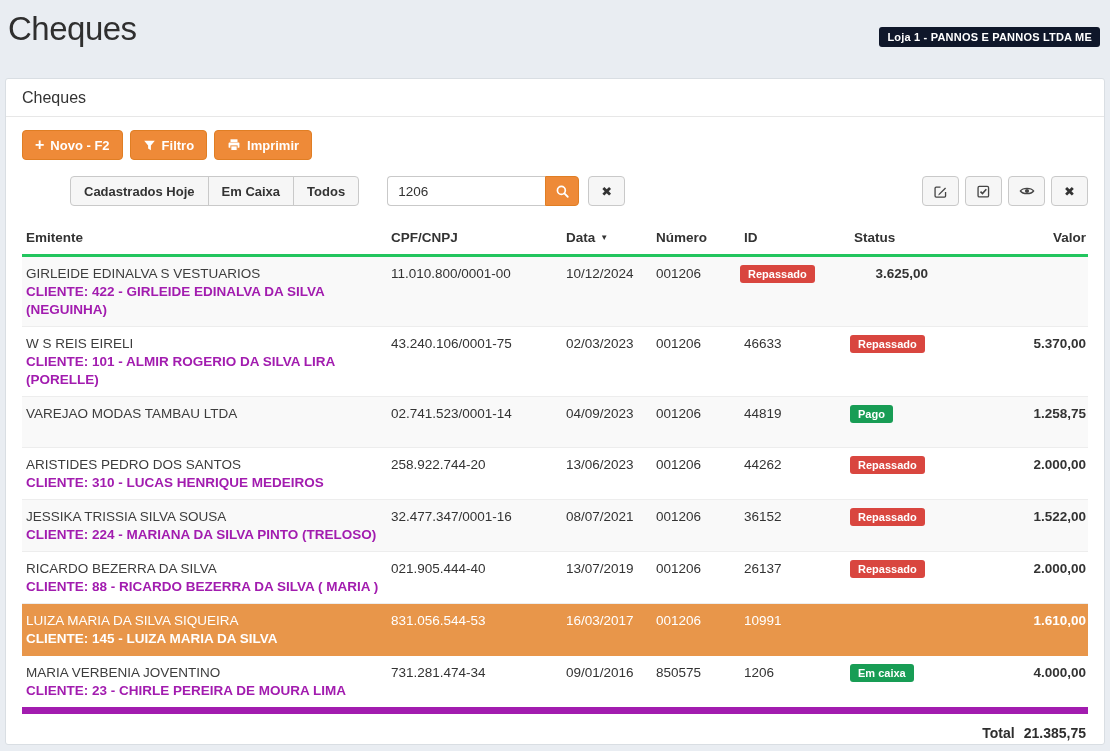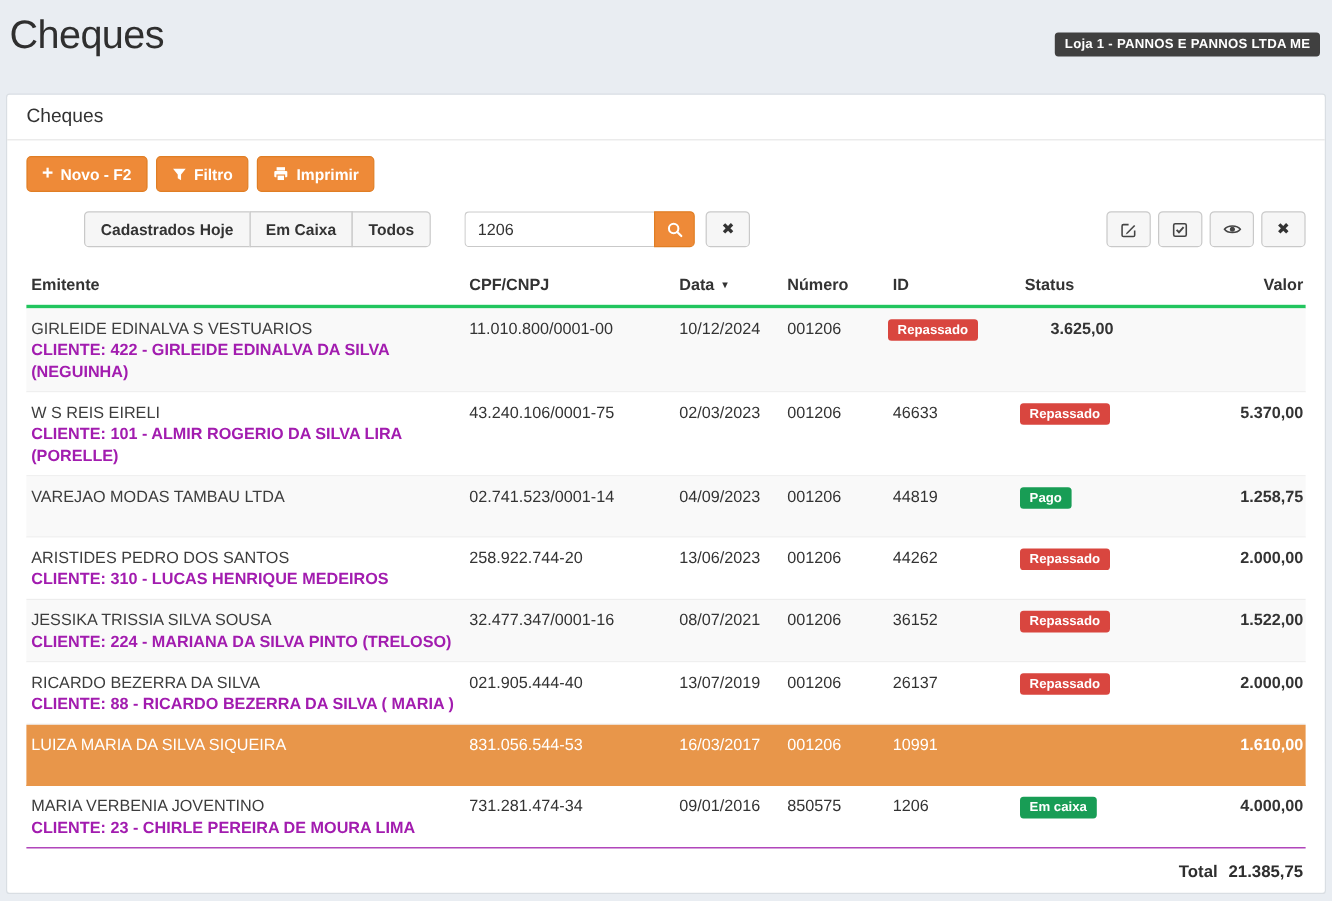--- a/index.html
+++ b/index.html
@@ -11,21 +11,21 @@
     overflow: hidden;
   }
   
   .page-header { position: relative; height: 78px; }
   .page-title {
     position: absolute; left: 8px; top: 10px;
     font-size: 33px; font-weight: 500; color: #2f2f2f; letter-spacing: -0.5px;
   }
   .store-badge {
     position: absolute; right: 10px; top: 27px;
-    background: #404040; color: #fff;
+    background: #0f172a; color: #fff;
     font-size: 11px; font-weight: bold;
     padding: 4px 8px; border-radius: 3px;
     letter-spacing: 0.2px;
   }
   
   .card {
     margin: 0 5px; background: #fff;
     border: 1px solid #d9dee3; border-radius: 3px;
     height: 667px;
   }
@@ -112,21 +112,21 @@
   .c-status { text-align: left; padding-left: 0; }
   .c-valor { text-align: right; font-weight: bold; padding-right: 2px; }
   .badge {
     display: inline-block; color: #fff;
     font-size: 11px; font-weight: bold;
     padding: 3px 8px; border-radius: 3px; line-height: 12px;
   }
   .badge.danger { background: #d9463f; }
   .badge.success { background: #189d55; }
   .tfoot {
-    border-top: 1px solid #a21caf; margin-top: -1px;
+    border-top: 7px solid #a21caf; margin-top: -1px;
     padding: 11px 2px 0 0;
     text-align: right; font-size: 14px; font-weight: bold; color: #2e2e2e;
   }
   .total-label { margin-right: 9px; }
   
   .isvg { display: block; }
 </style>
 </head>
 <body>
 
@@ -307,20 +307,21 @@
     <div class="cell">001206</div>
     <div class="cell">26137</div>
     <div class="cell c-status">
       <span class="badge danger">Repassado</span>
     </div>
     <div class="cell c-valor">2.000,00</div>
   </div>
           <div class="trow highlighted">
     <div class="cell">
       <div class="emitente">LUIZA MARIA DA SILVA SIQUEIRA</div>
+      <div class="cliente">CLIENTE: 145 - LUIZA MARIA DA SILVA</div>
     </div>
     <div class="cell">831.056.544-53</div>
     <div class="cell">16/03/2017</div>
     <div class="cell">001206</div>
     <div class="cell">10991</div>
     <div class="cell c-status">
       
     </div>
     <div class="cell c-valor">1.610,00</div>
   </div>

